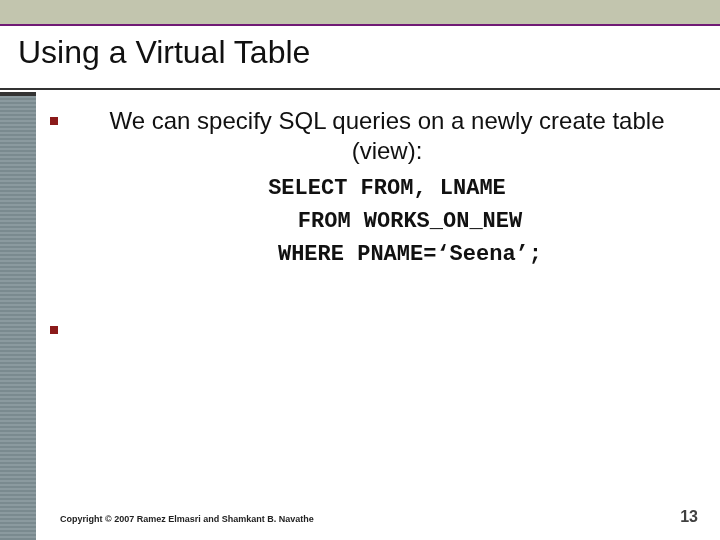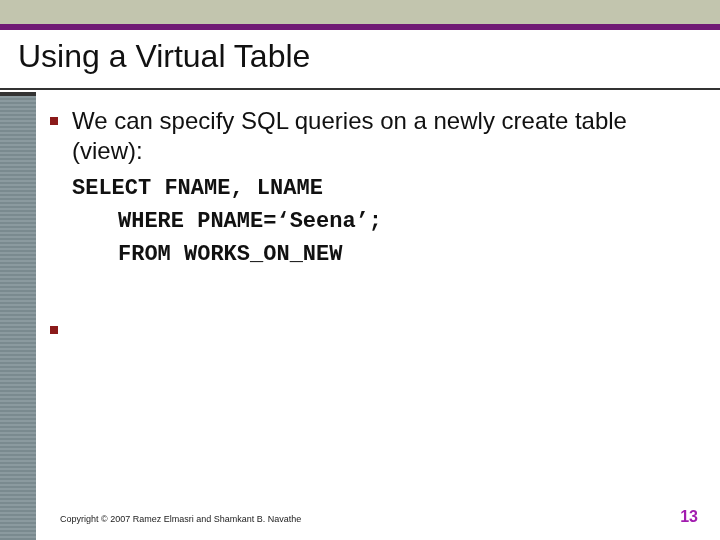--- a/index.html
+++ b/index.html
@@ -24,21 +24,21 @@
     top: 0;
     height: 24px;
     background: #c2c5ae;
   }
   .title-band {
     position: absolute;
     left: 0;
     right: 0;
     top: 24px;
     height: 66px;
-    border-top: 6px solid #701a75;
+    border-top: 2px solid #701a75;
     border-bottom: 2px solid #333;
     background: #fff;
     box-sizing: border-box;
     padding: 8px 18px 0 18px;
   }
   .title-text {
     font-size: 32px;
     color: #111;
     font-weight: 400;
   }
@@ -62,20 +62,21 @@
     position: absolute;
     left: 0; right: 0; top: 0; height: 2px;
     background: #333;
   }
   .content {
     position: absolute;
     left: 36px;
     right: 18px;
     top: 106px;
     bottom: 50px;
+    text-align: center;
   }
   .bullet-row {
     display: flex;
     align-items: flex-start;
     margin-bottom: 6px;
   }
   .bullet-row + .code-block {
     margin-top: 4px;
   }
   .block-gap {
@@ -106,28 +107,28 @@
   .code-indent {
     padding-left: 46px;
   }
   .footer-copy {
     position: absolute;
     left: 60px;
     bottom: 16px;
     font-size: 9px;
     color: #222;
     font-family: Arial, Helvetica, sans-serif;
-    font-weight: normal;
+    font-weight: bold;
   }
   .page-num {
     position: absolute;
     right: 22px;
     bottom: 14px;
     font-size: 16px;
-    color: #a21caf;
+    color: #404040;
     font-weight: bold;
     font-family: Arial, Helvetica, sans-serif;
   }
 </style>
 </head>
 <body>
 
 <div class="slide">
 
   <div class="top-band"></div>
@@ -138,23 +139,23 @@
 
   <div class="left-rail"></div>
 
   <div class="content">
 
     <div class="bullet-row">
       <div class="bullet-square"></div>
       <div class="bullet-text">We can specify SQL queries on a newly create table (view):</div>
     </div>
     <div class="code-block">
-      <div>SELECT FNAME, LNAME</div>
+      <div>SELECT FROM, LNAME</div>
+      <div class="code-indent">FROM WORKS_ON_NEW</div>
       <div class="code-indent">WHERE PNAME=‘Seena’;</div>
-      <div class="code-indent">FROM WORKS_ON_NEW</div>
     </div>
 
     <div class="block-gap"></div>
 
     <div class="bullet-row">
       <div class="bullet-square"></div>
     </div>
 
   </div>
 

